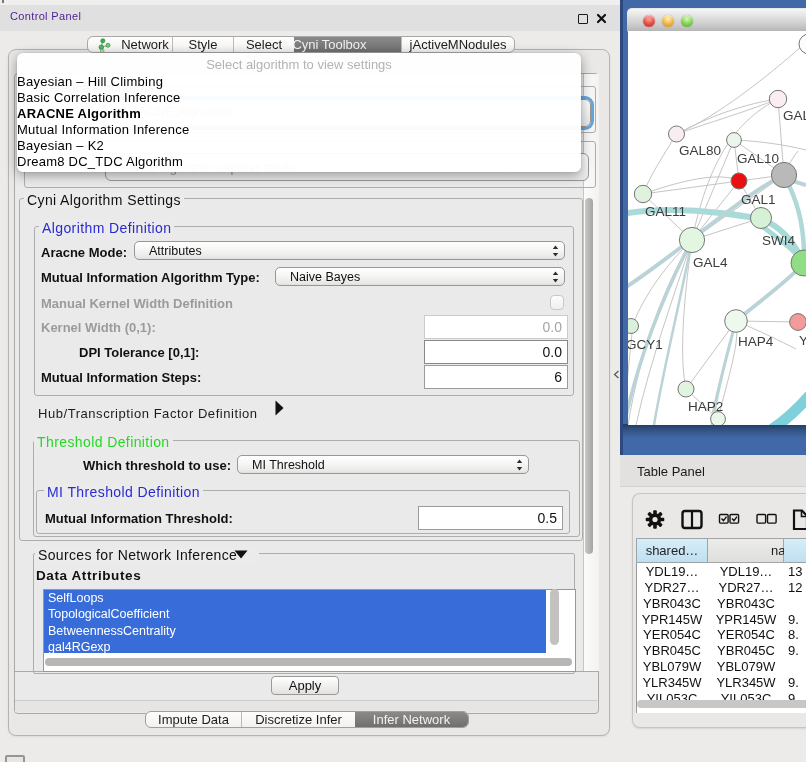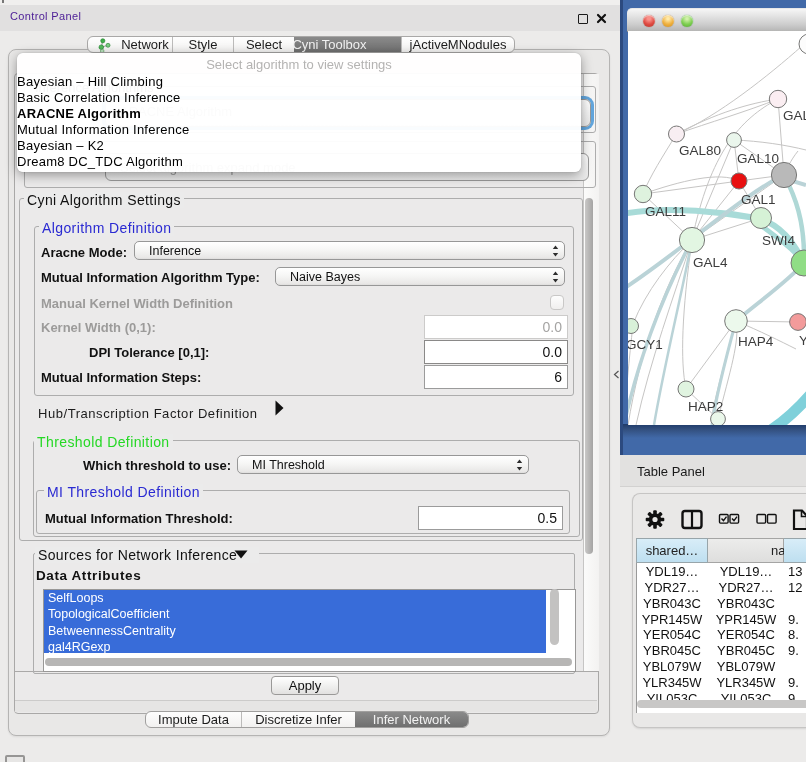--- a/index.html
+++ b/index.html
@@ -87,21 +87,21 @@
 
 <div class="group" style="left:19px;top:198px;width:562px;height:341px;">
   <div class="gtitle" style="color:#111;">Cyni Algorithm Settings</div>
 </div>
 <div class="group" style="left:34px;top:226px;width:538px;height:168px;">
   <div class="gtitle" style="color:#2a2ad2;">Algorithm Definition</div>
 </div>
 
 <div class="abs lbl bold" style="left:41px;top:245px;">Aracne Mode:</div>
 <div class="combo" style="left:134px;top:241px;width:429px;height:17px;">
-  <span class="ct">Inference</span>
+  <span class="ct">Attributes</span>
   <svg class="carr" viewBox="0 0 7 12">
       <path d="M3.5 0.5 L6.2 4 L0.8 4 Z" fill="#2c2c2c"></path>
       <path d="M3.5 11.5 L0.8 8 L6.2 8 Z" fill="#2c2c2c"></path>
     </svg>
 </div>
 
 <div class="abs lbl bold" style="left:41px;top:270px;">Mutual Information Algorithm Type:</div>
 <div class="combo" style="left:275px;top:267px;width:288px;height:17px;">
   <span class="ct">Naive Bayes</span>
   <svg class="carr" viewBox="0 0 7 12">
@@ -111,21 +111,21 @@
 </div>
 
 <div class="abs lbl bold" style="left:41px;top:296px;color:#9c9b9a;">Manual Kernel Width Definition</div>
 <div class="abs" style="left:550px;top:295px;width:12px;height:13px;border:1px solid #c9c8c7;border-radius:4px;background:linear-gradient(#fdfdfd,#f0efee);"></div>
 
 <div class="abs lbl bold" style="left:41px;top:320px;color:#9c9b9a;">Kernel Width (0,1):</div>
 <div class="tfield" style="left:424px;top:315px;width:142px;height:22px;border-color:#cccbca;color:#a5a4a3;">
     <span>0.0</span>
   </div>
 
-<div class="abs lbl bold" style="left:41px;top:345px;padding-left:48px;">DPI Tolerance [0,1]:</div>
+<div class="abs lbl bold" style="left:31px;top:345px;padding-left:48px;">DPI Tolerance [0,1]:</div>
 <div class="tfield" style="left:424px;top:340px;width:142px;height:22px;border-color:#8a8988;">
     <span>0.0</span>
   </div>
 
 <div class="abs lbl bold" style="left:41px;top:370px;">Mutual Information Steps:</div>
 <div class="tfield" style="left:424px;top:365px;width:142px;height:22px;">
     <span>6</span>
   </div>
 
 <div class="abs lbl" style="left:38px;top:406px;color:#1c1c1c;letter-spacing:0.55px;">Hub/Transcription Factor Definition</div>

